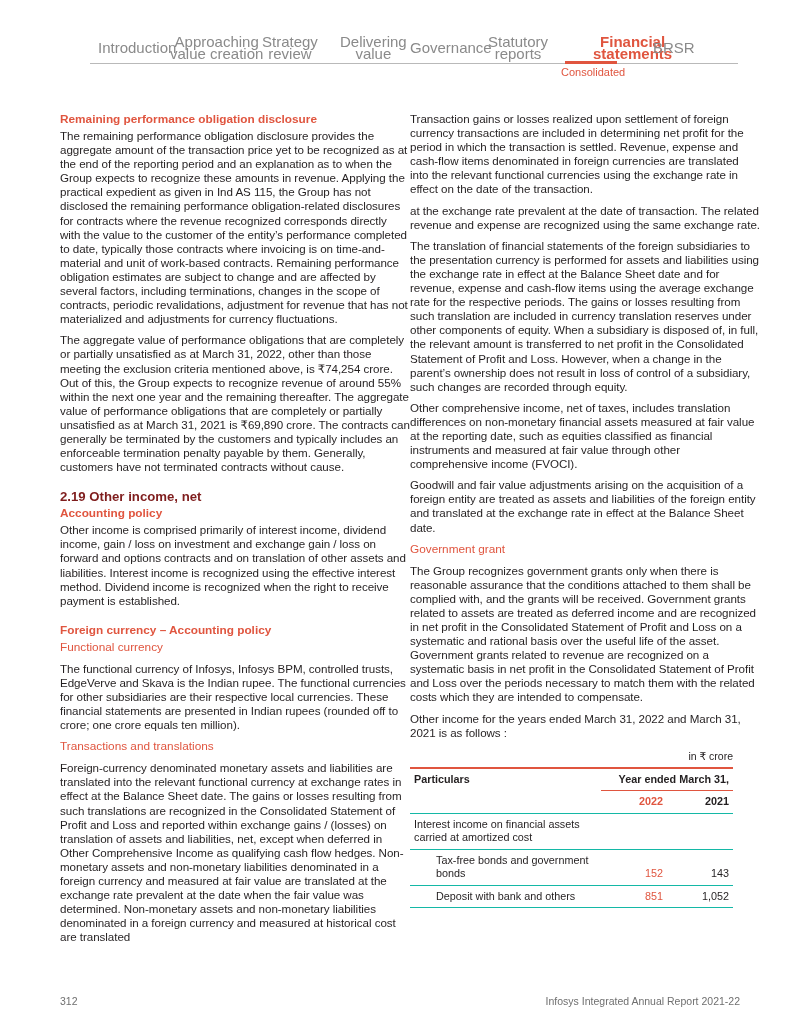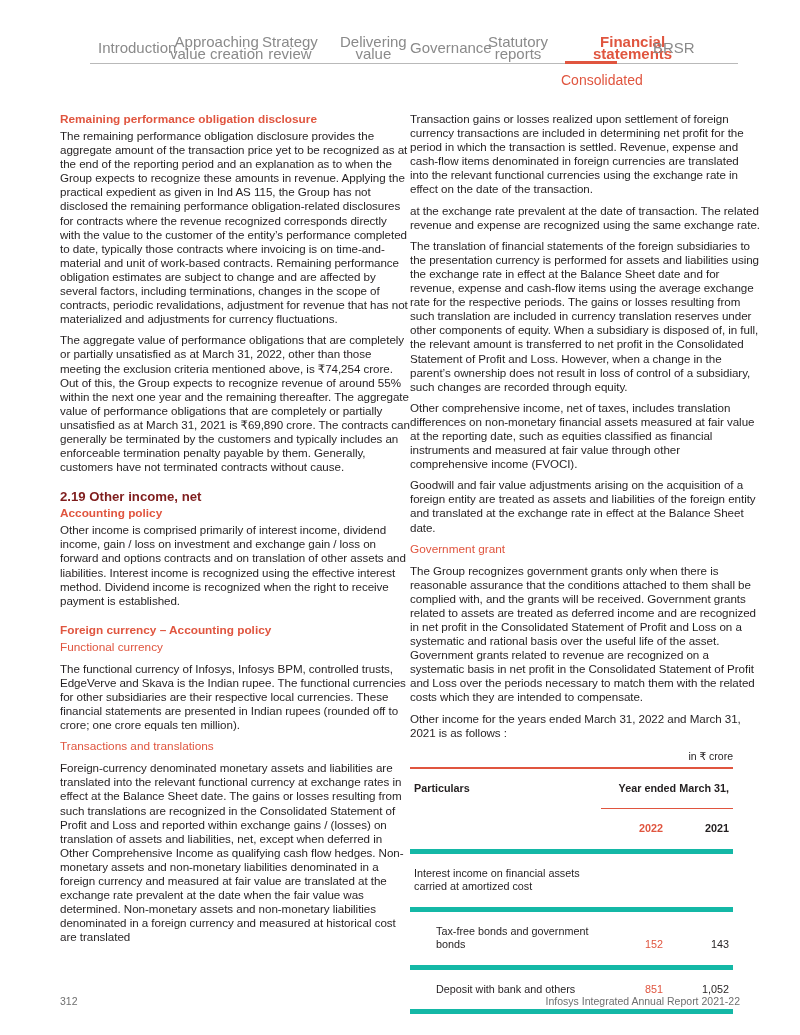--- a/index.html
+++ b/index.html
@@ -17,40 +17,40 @@
   .nav-item {
     font-size: 15px; line-height: 12px; color: #8a8a8a; text-align: center;
     cursor: pointer; white-space: pre-line; position: absolute; top: 36px;
   }
   .nav-item.active { color: #e0553f; font-weight: bold; }
   .nav-underline {
     position: absolute; left: 565px; top: 61px; width: 52px; height: 3px;
     background: #e0553f;
   }
   .nav-sub {
-    position: absolute; left: 561px; top: 72px; font-size: 14px; color: #e0553f;
+    position: absolute; left: 561px; top: 66px; font-size: 11px; color: #e0553f;
   }
   
   .col { position: absolute; top: 112px; width: 350px; }
   .col-left { left: 60px; }
   .col-right { left: 410px; }
   p.body {
     font-size: 11.6px; line-height: 14.1px; color: #231f20; margin-bottom: 7px;
     letter-spacing: -0.05px;
   }
   .h-bold-accent { font-size: 11.8px; font-weight: bold; color: #e0553f; line-height: 15px; margin-bottom: 2px; }
   .h-accent { font-size: 11.8px; color: #e0553f; line-height: 15px; margin-bottom: 7px; }
   .h-section { font-size: 13.2px; font-weight: bold; color: #7f1d1d; line-height: 17px; margin-top: 10px; margin-bottom: 1px; }
   .gap8 { height: 8px; }
   
   .unit-note { text-align: right; font-size: 10.5px; color: #231f20; margin-top: 10px; margin-bottom: 5px; width: 323px; }
   table.fin { width: 323px; border-collapse: collapse; font-size: 10.8px; color: #231f20; }
-  table.fin td { padding: 13px 4px; vertical-align: bottom; line-height: 13.5px; }
+  table.fin td { padding: 4px 4px; vertical-align: bottom; line-height: 13.5px; }
   tr.top-rule td { border-top: 2px solid #e0553f; }
-  tr.row-sep td { border-bottom: 5px solid #14b8a6; }
+  tr.row-sep td { border-bottom: 1px solid #14b8a6; }
   td.num { text-align: right; width: 66px; }
   td.cur { color: #e0553f; }
   th-like, .bold { font-weight: bold; }
   td.span-head { text-align: right; border-bottom: 1px solid #e0553f; }
   td.indent { padding-left: 26px !important; }
   
   .footer-left { position: absolute; left: 60px; top: 995px; font-size: 10.5px; color: #6f6f6f; }
   .footer-right { position: absolute; right: 60px; top: 995px; font-size: 10.5px; color: #6f6f6f; }
 </style>
 </head>

